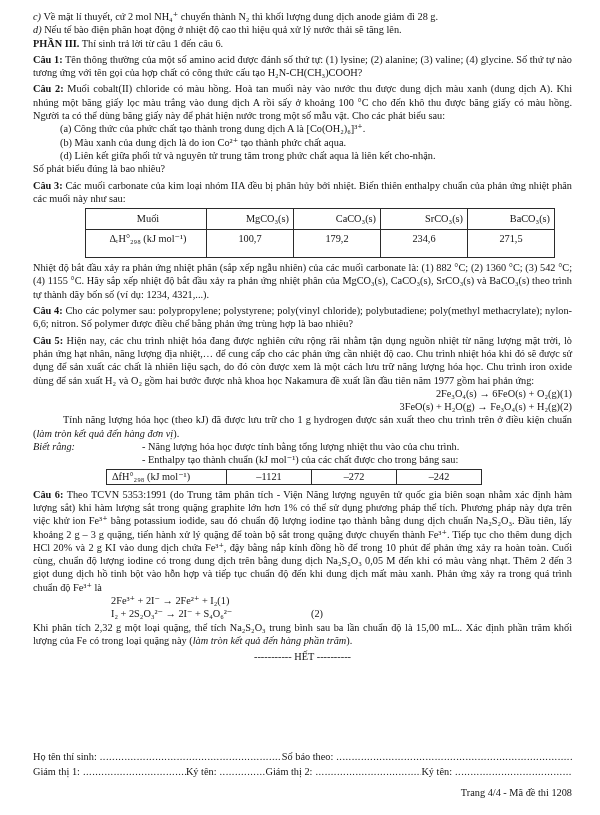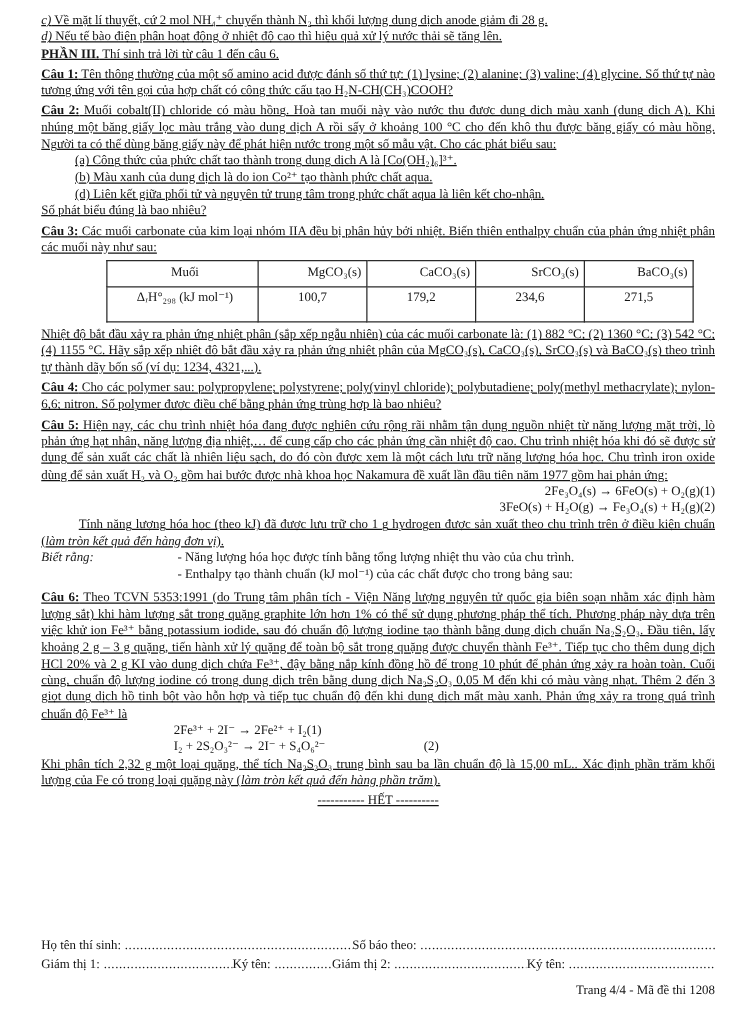--- a/index.html
+++ b/index.html
@@ -2,40 +2,40 @@
 <html><head>
 <meta charset="utf-8">
 <style>
   html,body{margin:0;padding:0;}
   body{
     width:600px;height:815px;background:#ffffff;color:#141414;
     font-family:"Liberation Serif","DejaVu Serif","DejaVu Sans",serif;
     font-size:10.3px;line-height:13.3px;position:relative;overflow:hidden;
   }
   .page{position:absolute;inset:0;padding:10px 28px 0 33px;box-sizing:border-box;}
-  p{margin:0;text-align:justify;text-decoration:underline;}
+  p{margin:0;text-align:justify;}
   .sp{margin-top:3px;}
   .lbl{font-weight:bold;}
   .it{font-style:italic;}
   .stmt{margin-left:27px;text-align:left;}
   .indent1{text-indent:30px;}
   table{border-collapse:collapse;}
   th,td{border:1px solid #2b2b2b;font-weight:normal;font-size:10.3px;line-height:12px;}
   .tbl1{margin:3px 0 3px 52px;}
   .tbl1 th{padding:4px 4px;text-align:right;}
   .tbl1 td{padding:3px 4px 12px 4px;text-align:center;vertical-align:top;}
   .tbl1 .c0{width:108px;text-align:center;padding-left:8px;}
   .tbl1 .cv{width:78px;}
   .tbl2{margin:2px 0 2px 73px;}
   .tbl2 th,.tbl2 td{padding:1px 4px;text-align:center;}
   .tbl2 .c0{width:110px;text-align:left;padding-left:5px;}
   .tbl2 .cv{width:76px;}
   .eq-block{margin-left:113px;text-align:right;}
   .eq-f{display:inline-block;min-width:178px;}
-  .eq-block2{margin-left:106px;text-align:left;}
+  .eq-block2{margin-left:78px;text-align:left;}
   .eq-f2{display:inline-block;min-width:200px;}
   .note-row{display:flex;text-align:left;}
   .note-lbl{width:109px;flex:0 0 109px;font-style:italic;}
   .note-cont{margin-left:109px;text-align:left;}
   .het{text-align:center;margin-top:3px;}
   .footer{position:absolute;left:33px;right:28px;top:750px;}
   .f-row{display:flex;align-items:baseline;margin-bottom:2px;}
   .f-lbl{flex:0 0 auto;padding-right:3px;}
   .f-dots{overflow:hidden;white-space:nowrap;letter-spacing:0.5px;}
   .fd1{width:182px;flex:0 0 182px;}
@@ -89,20 +89,26 @@
   <div class="eq-block"><span class="eq-f">2Fe₃O₄(s) → 6FeO(s) + O₂(g)</span><span>(1)</span></div>
   <div class="eq-block"><span class="eq-f">3FeO(s) + H₂O(g) → Fe₃O₄(s) + H₂(g)</span><span>(2)</span></div>
   <p class="indent1"><span>Tính năng lượng hóa học (theo kJ) đã được lưu trữ cho 1 g hydrogen được sản xuất theo chu trình trên ở điều kiện chuẩn (</span><span class="it">làm tròn kết quả đến hàng đơn vị</span><span>).</span></p>
   <div class="note-row">
     <span class="note-lbl">Biết rằng:</span>
     <span>- Năng lượng hóa học được tính bằng tổng lượng nhiệt thu vào của chu trình.</span>
   </div>
   <div class="note-cont">- Enthalpy tạo thành chuẩn (kJ mol⁻¹) của các chất được cho trong bảng sau:</div>
   <table class="tbl2">
     <tbody>
+    <tr>
+      <td class="c0">ΔfH°₂₉₈ (kJ mol⁻¹)</td>
+      <td class="cv">–1121</td>
+      <td class="cv">–272</td>
+      <td class="cv">–242</td>
+    </tr>
   </tbody>
     </table>
 
   <p class="sp"><span class="lbl">Câu 6:</span><span> Theo TCVN 5353:1991 (do Trung tâm phân tích - Viện Năng lượng nguyên tử quốc gia biên soạn nhằm xác định hàm lượng sắt) khi hàm lượng sắt trong quặng graphite lớn hơn 1% có thể sử dụng phương pháp thể tích. Phương pháp này dựa trên việc khử ion Fe³⁺ bằng potassium iodide, sau đó chuẩn độ lượng iodine tạo thành bằng dung dịch chuẩn Na₂S₂O₃. Đầu tiên, lấy khoảng 2 g – 3 g quặng, tiến hành xử lý quặng để toàn bộ sắt trong quặng được chuyển thành Fe³⁺. Tiếp tục cho thêm dung dịch HCl 20% và 2 g KI vào dung dịch chứa Fe³⁺, đậy bằng nắp kính đồng hồ để trong 10 phút để phản ứng xảy ra hoàn toàn. Cuối cùng, chuẩn độ lượng iodine có trong dung dịch trên bằng dung dịch Na₂S₂O₃ 0,05 M đến khi có màu vàng nhạt. Thêm 2 đến 3 giọt dung dịch hồ tinh bột vào hỗn hợp và tiếp tục chuẩn độ đến khi dung dịch mất màu xanh. Phản ứng xảy ra trong quá trình chuẩn độ Fe³⁺ là</span></p>
   <div class="eq-block2"><span class="eq-f2">2Fe³⁺ + 2I⁻ → 2Fe²⁺ + I₂(1)</span><span></span></div>
   <div class="eq-block2"><span class="eq-f2">I₂ + 2S₂O₃²⁻ → 2I⁻ + S₄O₆²⁻</span><span>(2)</span></div>
   <p><span>Khi phân tích 2,32 g một loại quặng, thể tích Na₂S₂O₃ trung bình sau ba lần chuẩn độ là 15,00 mL.. Xác định phần trăm khối lượng của Fe có trong loại quặng này (</span><span class="it">làm tròn kết quả đến hàng phần trăm</span><span>).</span></p>
 
   <p class="het">----------- HẾT ----------</p>
 

